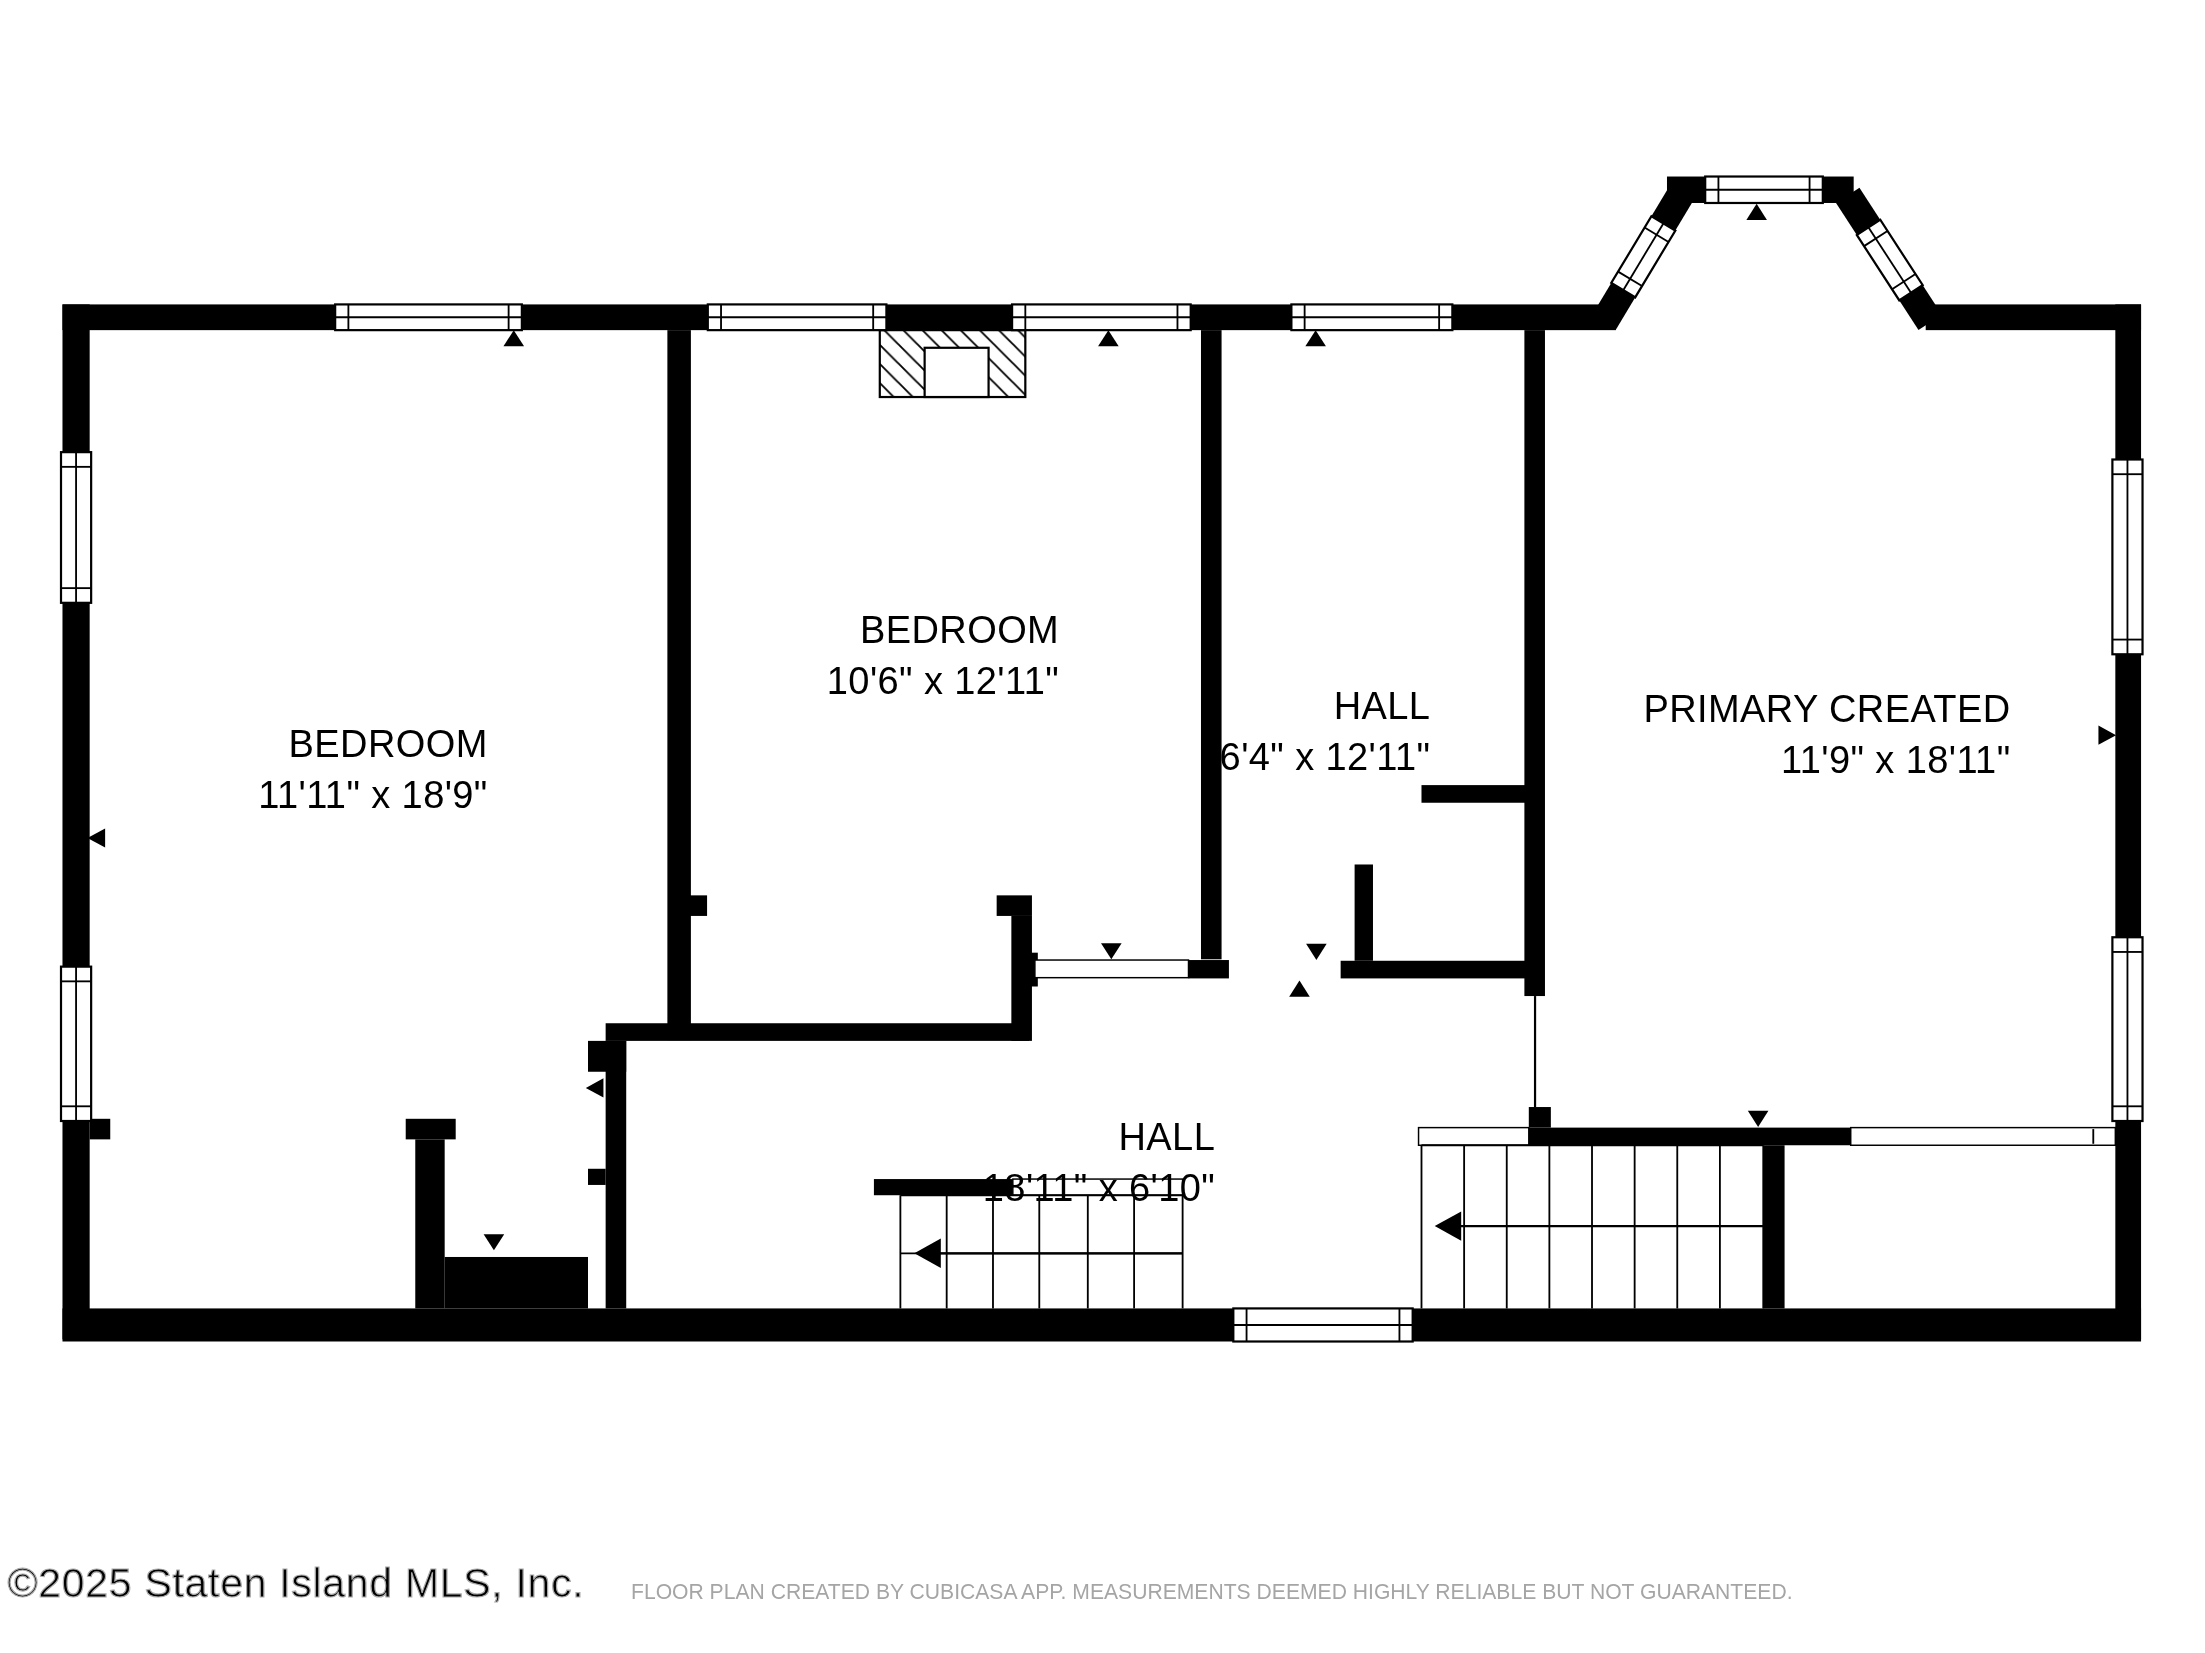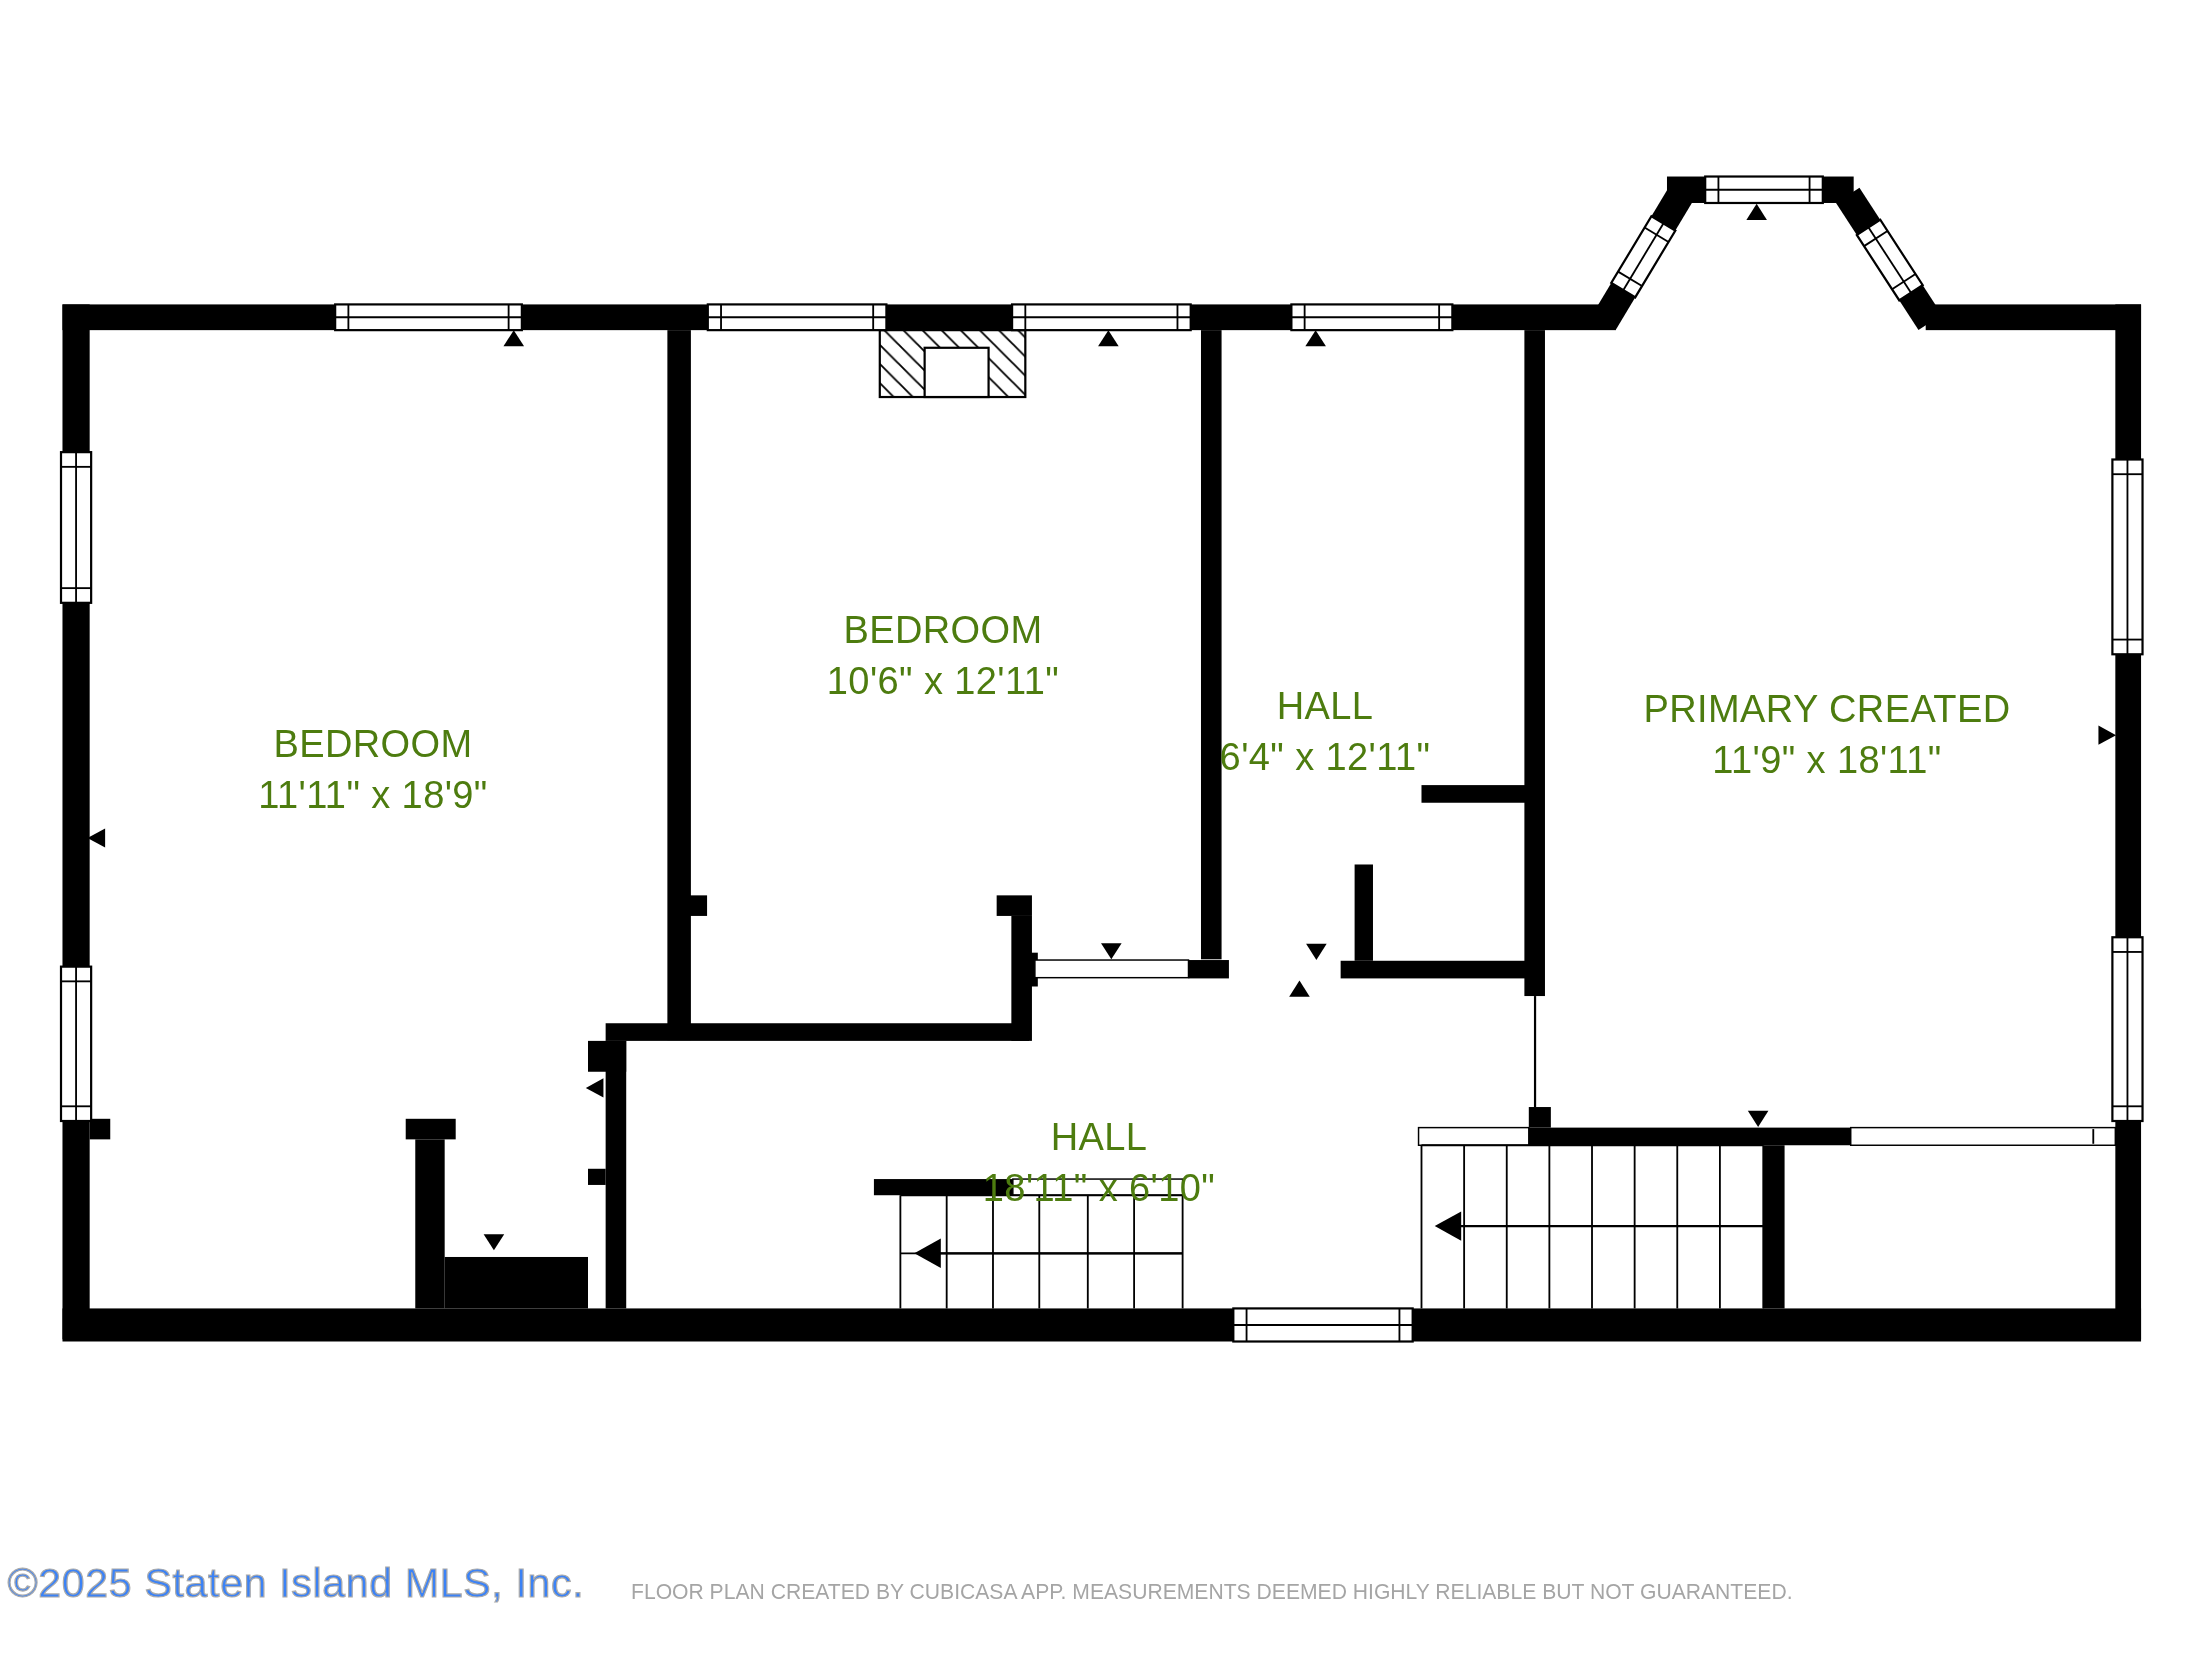--- a/index.html
+++ b/index.html
@@ -1,24 +1,24 @@
 <!DOCTYPE html>
 <html style="font-size:11.8px"><head>
 <meta charset="utf-8">
 <style>
   html,body{margin:0;padding:0;background:#ffffff;}
   .canvas{position:relative;width:2205px;height:1654px;background:#ffffff;overflow:hidden;
           font-family:"Liberation Sans",sans-serif;}
   #plan-svg{position:absolute;left:0;top:0;}
-  .room-label{position:absolute;transform:translate(-50%,-50%);text-align:center;
-              color:#4d7c0f;font-size:38px;line-height:51px;letter-spacing:0.4px;white-space:nowrap;}
+  .room-label{position:absolute;transform:translate(-50%,-50%);text-align:right;
+              color:#000000;font-size:38px;line-height:51px;letter-spacing:0.4px;white-space:nowrap;}
   .room-name,.room-dims{display:block;}
   .footer{position:absolute;left:0;top:1550px;width:2205px;height:88px;}
   .copyright{position:absolute;left:7.4px;top:10.3px;font-size:41px;letter-spacing:0.7px;
-             color:#3b82f6;-webkit-text-stroke:1.2px #ababab;white-space:nowrap;text-align:center;}
+             color:#000000;-webkit-text-stroke:1.2px #ababab;white-space:nowrap;text-align:center;}
   .disclaimer{position:absolute;left:631px;top:29px;font-size:22px;color:#a5a5a5;
               letter-spacing:0px;transform:scaleX(.96);transform-origin:left center;white-space:nowrap;}
 </style>
 </head>
 <body>
 
 <div class="canvas">
 
   <svg id="plan-svg" width="2205" height="1654" viewBox="0 0 3000 2250">
     <defs>

